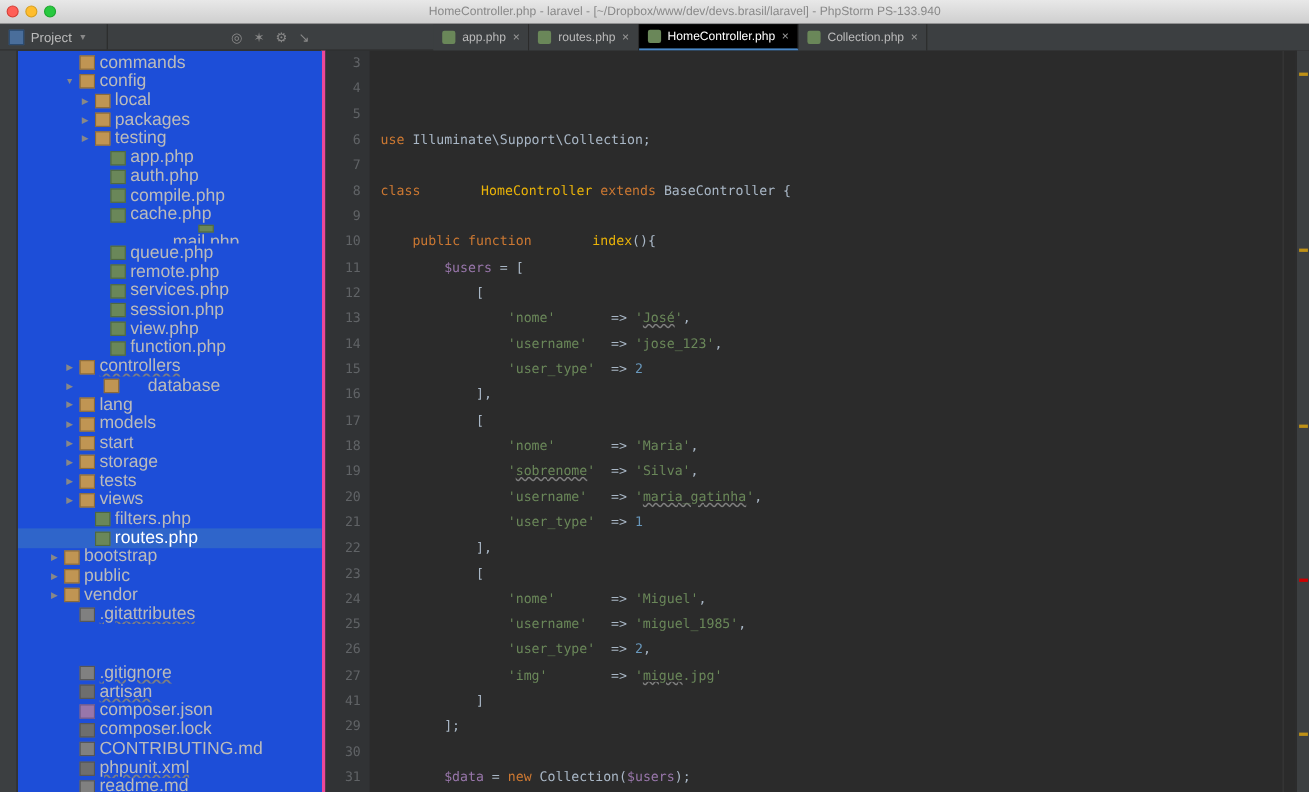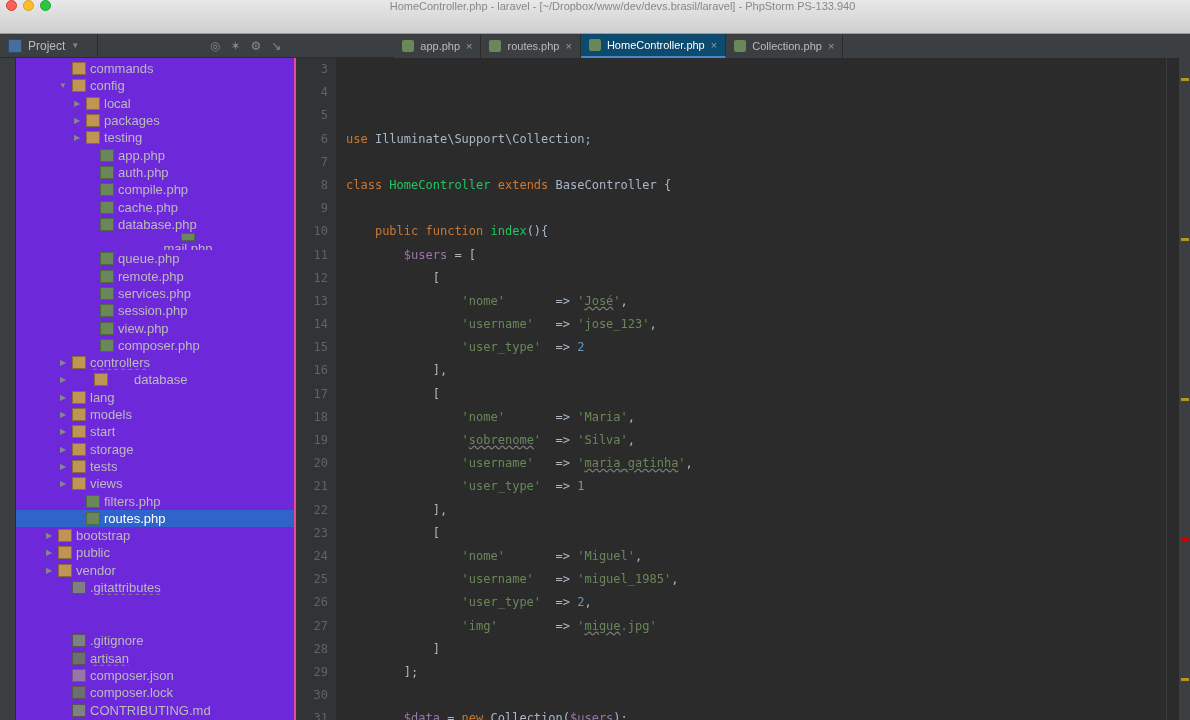--- a/index.html
+++ b/index.html
@@ -1,47 +1,47 @@
 <!DOCTYPE html>
 <html><head>
 <meta charset="utf-8">
 <style>
   * { box-sizing: border-box; margin: 0; padding: 0; }
   html, body { width: 1190px; height: 720px; overflow: hidden; font-family: "Lucida Grande", Arial, sans-serif; }
   body { background: #3c3f41; color: #bbb; }
 
   
-  .titlebar { height: 34px; background: linear-gradient(#e8e8e8,#cfcfcf); display:flex; padding:0 6px; font-size:11px; color:#555; border-bottom:1px solid #999; }
+  .titlebar { height: 22px; background: linear-gradient(#e8e8e8,#cfcfcf); display:flex; align-items:center; padding:0 6px; font-size:11px; color:#555; border-bottom:1px solid #999; }
   .traffic { display:flex; gap:6px; margin-right:10px; }
   .dot { width:11px; height:11px; border-radius:50%; }
   .dot.red{background:#ff5f57;border:1px solid #d43f36;}
   .dot.yellow{background:#ffbd2e;border:1px solid #d69f1f;}
   .dot.green{background:#28c940;border:1px solid #1ea52f;}
   .titlebar .title{flex:1; text-align:center; white-space:nowrap; overflow:hidden; text-overflow:ellipsis; color:#888;}
 
   
   .toolbar { height:24px; background:#3c3f41; display:flex; align-items:center; border-bottom:1px solid #2b2b2b; }
   .project-btn { display:flex; align-items:center; gap:6px; padding:0 18px 0 8px; height:100%; color:#bbb; font-size:12px; border-right:1px solid #2b2b2b; }
   .proj-icon{width:14px;height:14px;background:#4a6e9b;border:1px solid #2b4a6e;}
   .proj-arrow{font-size:8px;color:#888;}
   .tool-icons{display:flex; gap:10px; align-items:center; padding:0 10px; color:#888; font-size:12px; margin-left:auto; margin-right:2px;}
   .tool-icons span{cursor:pointer;}
 
   
   .tabs { display:flex; height:24px; background:#3c3f41; border-bottom:1px solid #2b2b2b; padding-left:0; align-items:stretch; }
   .tab { display:flex; align-items:center; gap:6px; padding:0 8px; font-size:11px; color:#bbb; border-right:1px solid #2b2b2b; background:#3c3f41; }
-  .tab.active { background:#0c4a6e; color:#fff; border-bottom:2px solid #4a88c7; }
+  .tab.active { background:#000000; color:#fff; border-bottom:2px solid #4a88c7; }
   .tab .ficon{width:12px;height:12px;background:#6a8759;border-radius:2px;}
   .tab .close{color:#999;font-size:11px;}
 
   
   .main { display:flex; height:calc(100% - 22px - 24px); }
 
   
-  .sidebar { width:296px; background:#6d28d9; overflow-y:auto; border-right:2px solid #ec4899; font-size:13px; color:#bbb; }
+  .sidebar { width:296px; background:#1d4ed8; overflow-y:auto; border-right:4px solid #ec4899; font-size:16px; color:#bbb; }
   .tree { padding:2px 0; }
   .node { display:flex; align-items:center; height:17.3px; white-space:nowrap; padding-right:4px;}
   .node .arrow{width:10px; text-align:center; font-size:8px; color:#888;}
   .node .arrow.down::before{content:"▼";}
   .node .arrow.right::before{content:"▶";}
   .node .arrow.none::before{content:"";}
   .node .icon{width:14px;height:13px;margin:0 4px;}
   .icon.folder{background:#c09553;border:1px solid #8a6a3a;}
   .icon.php{background:#6a8759;border:1px solid #4e6841;}
   .icon.file{background:#6e6e6e;border:1px solid #555;}
@@ -50,21 +50,21 @@
   .node.selected{background:#2f65ca;color:#fff;}
   .node .label{overflow:hidden;text-overflow:ellipsis;}
   .node .label.wavy{text-decoration:underline wavy #808080;}
 
   
   .editor-wrap{flex:1; display:flex; background:#2b2b2b; position:relative;}
   .gutter{width:40px; background:#313335; color:#606366; font-family:Menlo,Consolas,monospace; font-size:12px; text-align:right; padding:0 8px 0 0; line-height:23.2px; padding-top:0;}
   .gutter .ln{height:23.2px;}
   .code{flex:1; font-family:Menlo,Consolas,monospace; font-size:12px; line-height:23.2px; padding-left:10px; color:#a9b7c6; white-space:pre; overflow:hidden; position:relative;}
   .kw{color:#cc7832;}
-  .cls{color:#22c55e;}
+  .cls{color:#eab308;margin-left:48px;}
   .str{color:#6a8759;}
   .num{color:#6897bb;}
   .var{color:#9876aa;}
   .wavy{text-decoration:underline wavy #808080;}
   .right-margin{position:absolute; top:0; bottom:0; left:830px; width:1px; background:#3a3a3a;}
   .scroll-strip{width:12px; background:#3c3f41; border-left:1px solid #2b2b2b; position:relative;}
   .scroll-marker{position:absolute; left:2px; width:8px; height:3px;}
   .scroll-marker.warn{background:#be9117;}
   .scroll-marker.err{background:#cc0000;}
 
@@ -166,25 +166,20 @@
           <div class="node" style="padding-left: 70px;">
             <span class="arrow none"></span>
             <span class="icon php"></span>
             <span class="label">compile.php</span>
           </div>
           <div class="node" style="padding-left: 70px;">
             <span class="arrow none"></span>
             <span class="icon php"></span>
             <span class="label">cache.php</span>
           </div>
-          <div class="node" style="padding-left: 70px;">
-            <span class="arrow none"></span>
-            <span class="icon php"></span>
-            <span class="label">database.php</span>
-          </div>
           <div class="node" style="padding-left: 70px; flex-direction: column;">
             <span class="arrow none"></span>
             <span class="icon php"></span>
             <span class="label">mail.php</span>
           </div>
           <div class="node" style="padding-left: 70px;">
             <span class="arrow none"></span>
             <span class="icon php"></span>
             <span class="label">queue.php</span>
           </div>
@@ -204,21 +199,21 @@
             <span class="label">session.php</span>
           </div>
           <div class="node" style="padding-left: 70px;">
             <span class="arrow none"></span>
             <span class="icon php"></span>
             <span class="label">view.php</span>
           </div>
           <div class="node" style="padding-left: 70px;">
             <span class="arrow none"></span>
             <span class="icon php"></span>
-            <span class="label">composer.php</span>
+            <span class="label">function.php</span>
           </div>
           <div class="node" style="padding-left: 42px;">
             <span class="arrow right"></span>
             <span class="icon folder"></span>
             <span class="label wavy">controllers</span>
           </div>
           <div class="node" style="padding-left: 42px; gap: 22px;">
             <span class="arrow right"></span>
             <span class="icon folder"></span>
             <span class="label">database</span>
@@ -342,21 +337,21 @@
         <div class="ln">18</div>
         <div class="ln">19</div>
         <div class="ln">20</div>
         <div class="ln">21</div>
         <div class="ln">22</div>
         <div class="ln">23</div>
         <div class="ln">24</div>
         <div class="ln">25</div>
         <div class="ln">26</div>
         <div class="ln">27</div>
-        <div class="ln">28</div>
+        <div class="ln">41</div>
         <div class="ln">29</div>
         <div class="ln">30</div>
         <div class="ln">31</div>
       </div>
     <div class="code" id="code">
       <div class="right-margin"></div>
     <span class="line"><span class="kw">use</span> Illuminate\Support\Collection;</span><span class="line">&nbsp;</span><span class="line"><span class="kw">class</span> <span class="cls">HomeController</span> <span class="kw">extends</span> BaseController {</span><span class="line">&nbsp;</span><span class="line">    <span class="kw">public function</span> <span class="cls">index</span>(){</span><span class="line">        <span class="var">$users</span> = [</span><span class="line">            [</span><span class="line">                <span class="str">'nome'</span>       =&gt; <span class="str">'<span class="wavy">José</span>'</span>,</span><span class="line">                <span class="str">'username'</span>   =&gt; <span class="str">'jose_123'</span>,</span><span class="line">                <span class="str">'user_type'</span>  =&gt; <span class="num">2</span></span><span class="line">            ],</span><span class="line">            [</span><span class="line">                <span class="str">'nome'</span>       =&gt; <span class="str">'Maria'</span>,</span><span class="line">                <span class="str">'<span class="wavy">sobrenome</span>'</span>  =&gt; <span class="str">'Silva'</span>,</span><span class="line">                <span class="str">'username'</span>   =&gt; <span class="str">'<span class="wavy">maria_gatinha</span>'</span>,</span><span class="line">                <span class="str">'user_type'</span>  =&gt; <span class="num">1</span></span><span class="line">            ],</span><span class="line">            [</span><span class="line">                <span class="str">'nome'</span>       =&gt; <span class="str">'Miguel'</span>,</span><span class="line">                <span class="str">'username'</span>   =&gt; <span class="str">'miguel_1985'</span>,</span><span class="line">                <span class="str">'user_type'</span>  =&gt; <span class="num">2</span>,</span><span class="line">                <span class="str">'img'</span>        =&gt; <span class="str">'<span class="wavy">migue</span>.jpg'</span></span><span class="line">            ]</span><span class="line">        ];</span><span class="line">&nbsp;</span><span class="line">        <span class="var">$data</span> = <span class="kw">new</span> Collection(<span class="var">$users</span>);</span><span class="line">        var_dump(-&gt;([ =&gt; ,  =&gt; ,  =&gt; ]));</span></div>
     <div class="scroll-strip">
       <div class="scroll-marker warn" style="top:20px"></div>
       <div class="scroll-marker warn" style="top:180px"></div>

